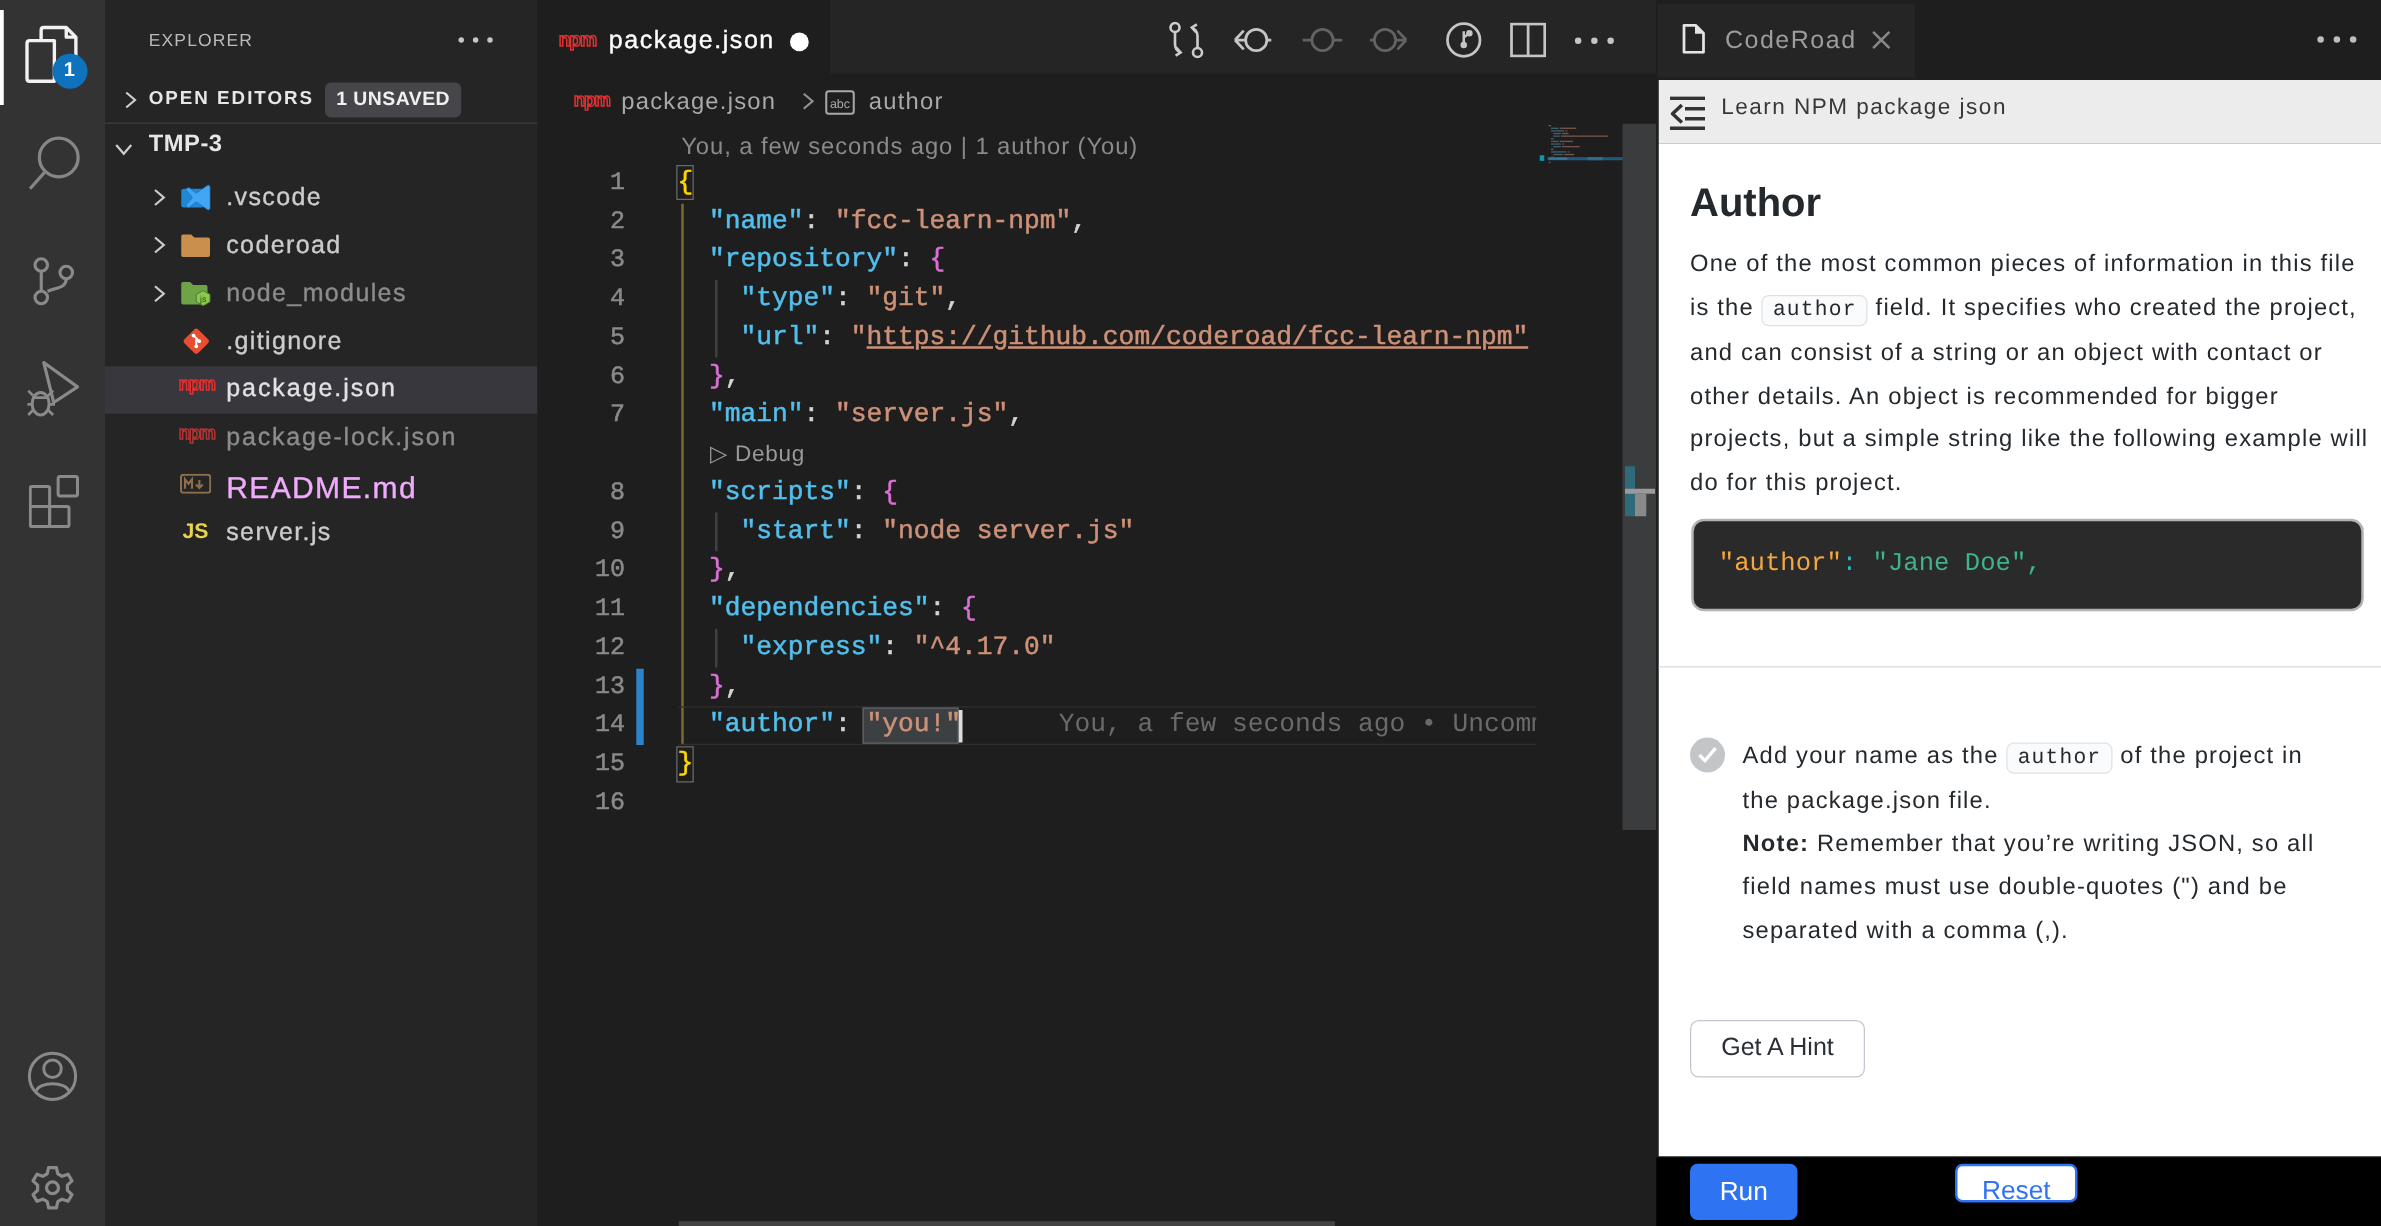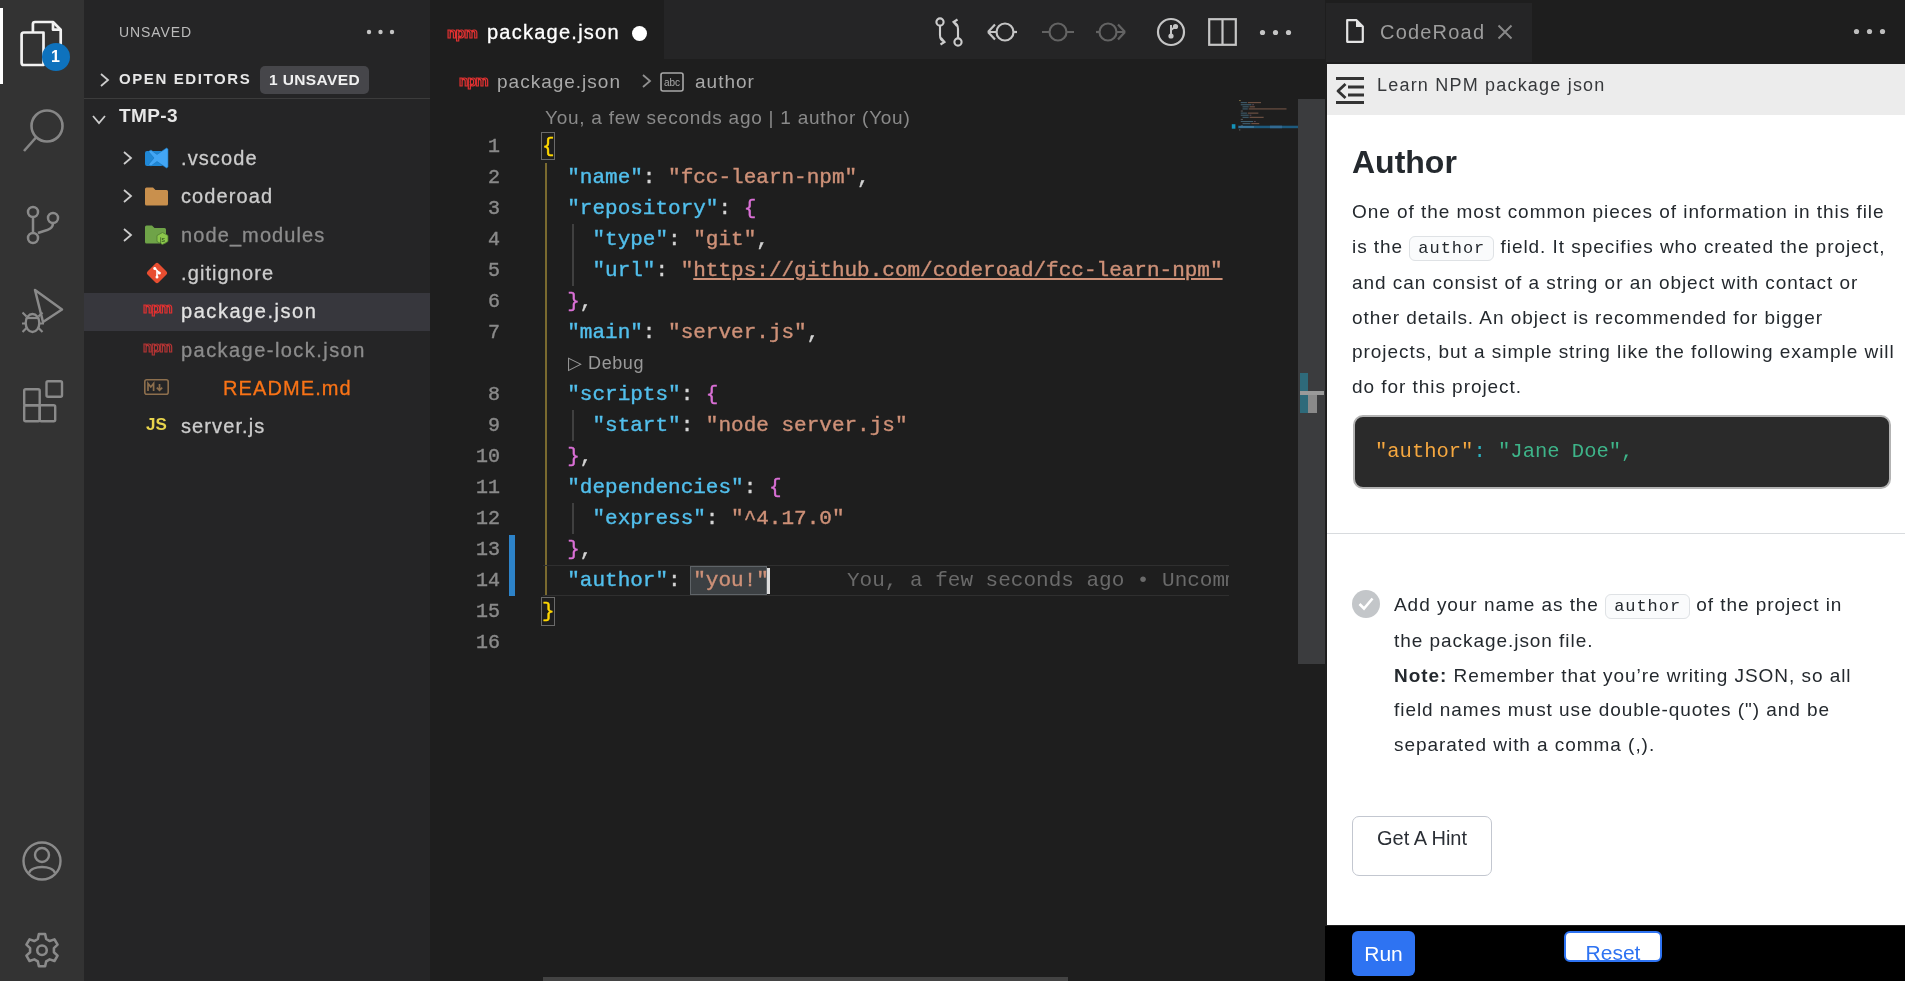--- a/index.html
+++ b/index.html
@@ -53,21 +53,21 @@
   <circle cx="21" cy="15" r="7" fill="none" stroke="#8a8a8a" stroke-width="2.4"></circle>
   <path d="M8 33 C10 25 32 25 34 33" fill="none" stroke="#8a8a8a" stroke-width="2.4"></path>
 </svg>
 
 <svg class="abs" style="left:20px;top:928px;" width="44" height="44" viewBox="0 0 24 24">
   <path fill="none" stroke="#8a8a8a" stroke-width="1.4" stroke-linejoin="round" d="M10.3 2.5 L13.7 2.5 L14.3 5.2 L16.2 6.3 L18.8 5.4 L20.5 8.3 L18.5 10.2 L18.5 12.4 L20.5 14.3 L18.8 17.2 L16.2 16.3 L14.3 17.4 L13.7 20.1 L10.3 20.1 L9.7 17.4 L7.8 16.3 L5.2 17.2 L3.5 14.3 L5.5 12.4 L5.5 10.2 L3.5 8.3 L5.2 5.4 L7.8 6.3 L9.7 5.2 Z" transform="translate(0,0.8)"></path>
   <circle cx="12" cy="12.1" r="2.6" fill="none" stroke="#8a8a8a" stroke-width="1.4"></circle>
 </svg>
 
 <div class="abs" style="left:84px;top:0;width:346px;height:981px;background:#252526;"></div>
-<div class="abs" style="left:119px;top:24px;font-size:14px;letter-spacing:0.9px;color:#bbbbbb;">UNSAVED</div>
+<div class="abs" style="left:119px;top:24px;font-size:14px;letter-spacing:0.9px;color:#bbbbbb;">EXPLORER</div>
 <svg class="abs" style="left:366px;top:29px;" width="30" height="6" viewBox="0 0 30 6">
     <circle cx="3" cy="3" r="2.2" fill="#c5c5c5"></circle>
     <circle cx="14.5" cy="3" r="2.2" fill="#c5c5c5"></circle>
     <circle cx="26" cy="3" r="2.2" fill="#c5c5c5"></circle>
   </svg>
 
 <svg class="abs" style="left:95px;top:71px;" width="18" height="18" viewBox="0 0 18 18">
     <path d="M6 3 L13 9 L6 15" fill="none" stroke="#cccccc" stroke-width="1.8"></path>
   </svg>
 <div class="abs" style="left:119px;top:70px;font-size:15px;font-weight:bold;letter-spacing:1.6px;color:#e7e7e7;">OPEN EDITORS</div>
@@ -124,21 +124,21 @@
 </svg>
 
 <div class="abs" style="left:146px;top:415px;font-size:17px;font-weight:bold;color:#e8d44d;font-family:'Liberation Sans';">JS</div>
 
 <div class="abs" style="left:181px;top:147px;font-size:20px;letter-spacing:1.1px;color:#cccccc;-webkit-text-stroke:0.3px;">.vscode</div>
 <div class="abs" style="left:181px;top:185px;font-size:20px;letter-spacing:1.1px;color:#cccccc;-webkit-text-stroke:0.3px;">coderoad</div>
 <div class="abs" style="left:181px;top:224px;font-size:20px;letter-spacing:1.1px;color:#8c8c8c;-webkit-text-stroke:0.3px;">node_modules</div>
 <div class="abs" style="left:181px;top:262px;font-size:20px;letter-spacing:1.1px;color:#cccccc;-webkit-text-stroke:0.3px;">.gitignore</div>
 <div class="abs" style="left:181px;top:300px;font-size:20px;letter-spacing:1.55px;color:#e2e2e2;-webkit-text-stroke:0.3px;">package.json</div>
 <div class="abs" style="left:181px;top:339px;font-size:20px;letter-spacing:1.45px;color:#8c8c8c;-webkit-text-stroke:0.3px;">package-lock.json</div>
-<div class="abs" style="left:181px;top:377px;font-size:20px;letter-spacing:1.1px;color:#f97316;margin-left:42px;-webkit-text-stroke:0.3px;">README.md</div>
+<div class="abs" style="left:181px;top:377px;font-size:24px;letter-spacing:1.1px;color:#f0abfc;-webkit-text-stroke:0.3px;">README.md</div>
 <div class="abs" style="left:181px;top:415px;font-size:20px;letter-spacing:1.1px;color:#cccccc;-webkit-text-stroke:0.3px;">server.js</div>
 
 <div class="abs" style="left:430px;top:0;width:895px;height:981px;background:#1e1e1e;"></div>
 <div class="abs" style="left:430px;top:0;width:895px;height:59px;background:#252526;"></div>
 
 <div class="abs" style="left:430px;top:0;width:234px;height:59px;background:#1e1e1e;"></div>
 <div class="abs" style="left:487px;top:21px;font-size:20px;letter-spacing:1.25px;color:#ffffff;-webkit-text-stroke:0.3px;">package.json</div>
 <div class="abs" style="left:632px;top:26px;width:15px;height:15px;border-radius:50%;background:#ffffff;"></div>
 
 <div class="abs" style="left:497px;top:71px;font-size:19px;letter-spacing:1px;color:#a9a9a9;">package.json</div>
@@ -324,17 +324,17 @@
 <div class="abs mono" style="left:1353px;top:415px;width:538px;height:74px;box-sizing:border-box;background:#2a2a2a;border:2px solid #b3b3b3;border-radius:10px;font-size:20.5px;line-height:70px;padding-left:20px;white-space:pre;"><span style="color:#f5a73f;">"author"</span><span style="color:#2bb3c0;">:</span> <span style="color:#3eb489;">"Jane Doe",</span></div>
 
 <div class="abs" style="left:1327px;top:533px;width:578px;height:1px;background:#d8dbde;"></div>
 
 <div class="abs" style="left:1352px;top:590px;width:28px;height:28px;border-radius:50%;background:#c3c6c9;"></div>
 <svg class="abs" style="left:1358px;top:597px;" width="16" height="14" viewBox="0 0 16 14">
     <path d="M1.5 7 L6 11.5 L14.5 1.5" fill="none" stroke="#ffffff" stroke-width="2.6"></path>
   </svg>
 <div class="abs" style="left:1394px;top:588px;width:480px;font-size:19px;letter-spacing:0.95px;line-height:34.4px;color:#24292e;">Add your name as the <span class="icode">author</span> of the project in<br>the package.json file.<br><b>Note:</b> Remember that you’re writing JSON, so all<br>field names must use double-quotes (") and be<br>separated with a comma (,).</div>
 
-<div class="abs" style="left:1352px;top:816px;width:140px;height:60px;box-sizing:border-box;border:1.5px solid #c3c7d0;border-radius:7px;background:#ffffff;color:#2b2f36;font-size:20px;text-align:center;line-height:43px;">Get A Hint</div>
+<div class="abs" style="left:1352px;top:816px;width:140px;height:46px;box-sizing:border-box;border:1.5px solid #c3c7d0;border-radius:7px;background:#ffffff;color:#2b2f36;font-size:20px;text-align:center;line-height:43px;">Get A Hint</div>
 
 <div class="abs" style="left:1325px;top:926px;width:580px;height:55px;background:#000000;"></div>
-<div class="abs" style="left:1352px;top:931px;width:63px;height:45px;background:#2e73f2;border-radius:6px;color:#ffffff;font-size:21px;text-align:center;line-height:45px;">Run</div>
+<div class="abs" style="left:1352px;top:931px;width:86px;height:45px;background:#2e73f2;border-radius:6px;color:#ffffff;font-size:21px;text-align:center;line-height:45px;">Run</div>
 <div class="abs" style="left:1564px;top:931px;width:98px;height:31px;box-sizing:border-box;background:#ffffff;border:2.5px solid #2e73f2;border-radius:6px;color:#2e73f2;font-size:21px;text-align:center;line-height:40px;">Reset</div>
 
 </body></html>

